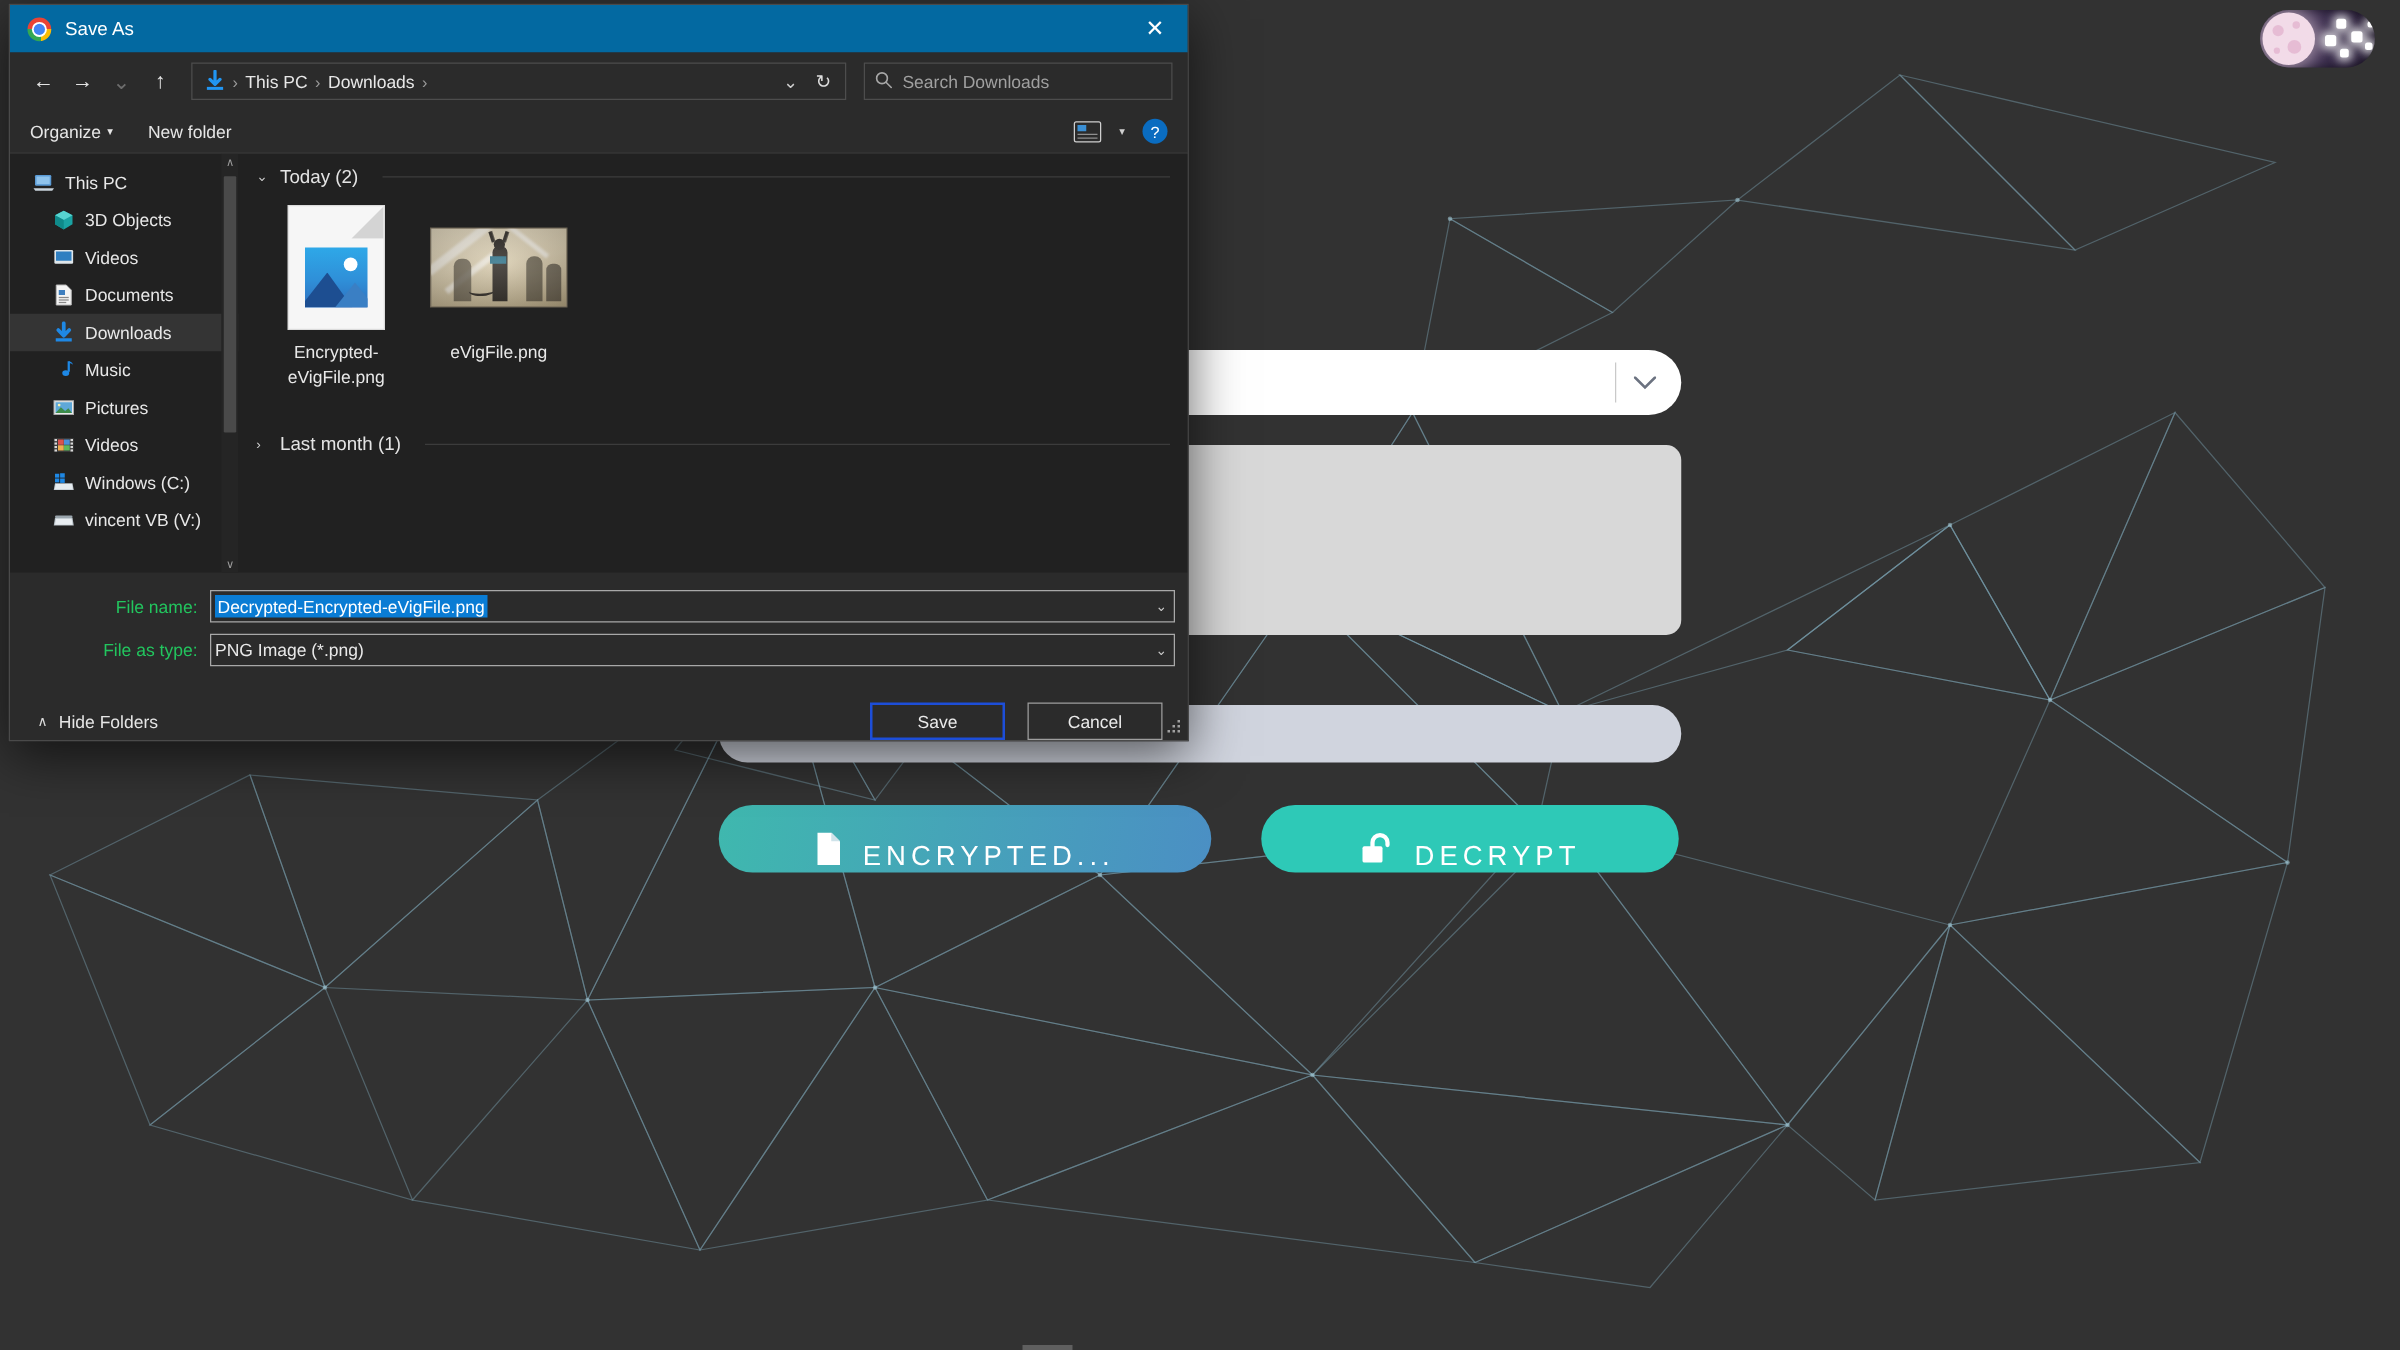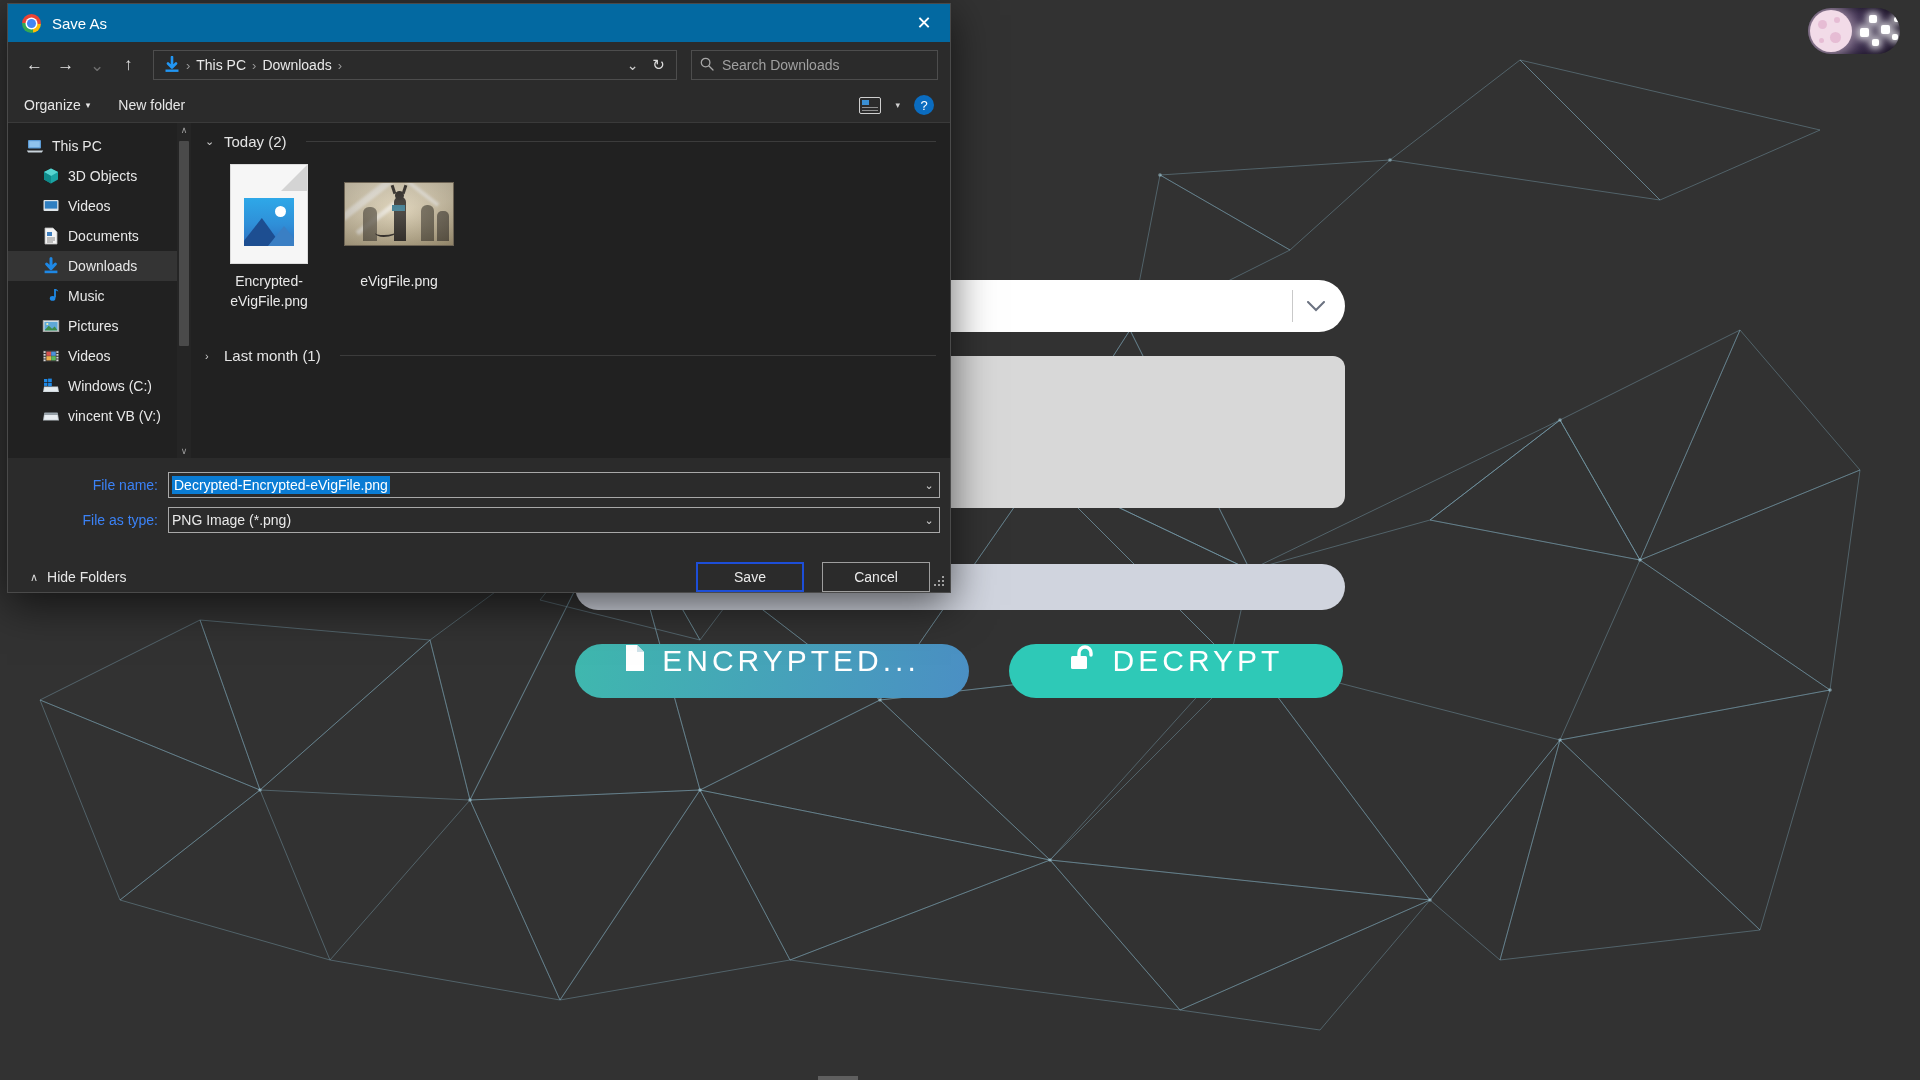--- a/index.html
+++ b/index.html
@@ -82,22 +82,22 @@
   }
   .key-label { margin-top: 26px; }
   .key-input {
     height: 46px; background: #d0d4de; border-radius: 23px;
     display: flex; align-items: center; padding-left: 22px;
     color: #1f2430; font-size: 17px;
   }
   .btn-row { margin-top: 34px; display: flex; gap: 40px; }
   .app-btn {
     height: 54px; border-radius: 27px; border: none;
-    display: flex; align-items: flex-start; justify-content: center; gap: 18px;
-    color: #fff; font-size: 30px; letter-spacing: 4px;
+    display: flex; align-items: flex-end; justify-content: center; gap: 18px;
+    color: #fff; font-size: 22px; letter-spacing: 4px;
     font-family: "Liberation Sans", sans-serif;
     cursor: pointer;
   }
   #btn-encrypt {
     width: 394px;
     background: linear-gradient(100deg, #3fb8ae 0%, #45a5b8 45%, #4b8fc4 100%);
   }
   #btn-decrypt {
     width: 334px;
     background: #2ec9b7;
@@ -306,21 +306,21 @@
   }
   .photo-thumb .vig {
     position:absolute; inset:0;
     background: radial-gradient(ellipse at 50% 45%, rgba(255,255,255,.18) 0%, rgba(0,0,0,.22) 100%);
   }
   
   #sa-bottom { flex: 0 0 auto; background: #2b2b2b; padding: 12px 0 0; }
   .frow { display: flex; align-items: center; height: 30px; margin-bottom: 5px; }
   .frow .lbl {
     width: 160px; text-align: right; padding-right: 10px;
-    color: #3b82f6; font-size: 14px;
+    color: #22c55e; font-size: 14px;
   }
   .frow .combo {
     width: 772px; height: 26px; background: #2b2b2b;
     border: 1px solid #a8a8a8; display: flex; align-items: center;
     padding: 0 0 0 3px; position: relative;
   }
   .frow .combo .val { color: #e9e9e9; font-size: 14px; }
   .frow .combo .val.selhl { background: #0a7cd4; color: #fff; padding: 1px 2px; }
   .frow .combo .cchev {
     position: absolute; right: 0; top: 0; bottom: 0; width: 20px;

